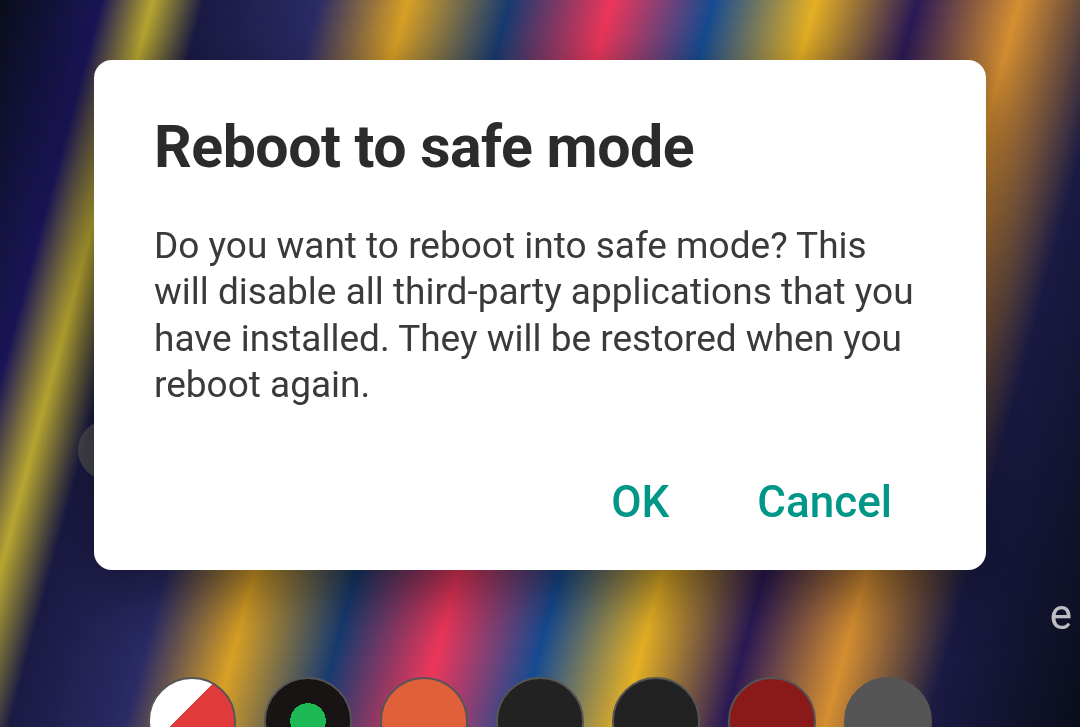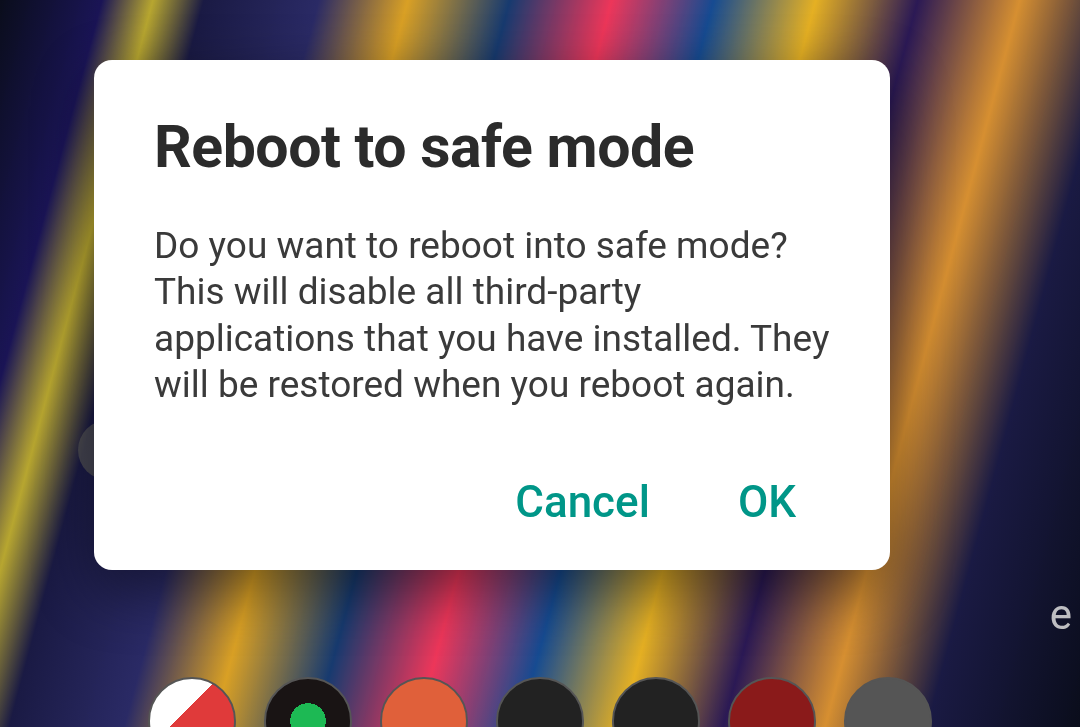--- a/index.html
+++ b/index.html
@@ -76,21 +76,21 @@
       width: 60px;
       height: 60px;
       border-radius: 50%;
       background: #555;
       opacity: 0.7;
     }
     .dialog {
       position: absolute;
       left: 94px;
       top: 60px;
-      width: 796px;
+      width: 892px;
       background: #ffffff;
       border-radius: 18px;
       box-shadow: 0 20px 60px rgba(0,0,0,0.45);
       padding: 52px 60px 34px 60px;
     }
     .dialog-title {
       font-size: 59px;
       font-weight: 700;
       color: #2b2b2b;
       letter-spacing: -0.5px;
@@ -136,16 +136,16 @@
   <div class="dock-icon dark"></div>
   <div class="dock-icon dark"></div>
   <div class="dock-icon bbc"></div>
   <div class="dock-icon grey"></div>
 </div>
 
 <div class="dialog">
   <h1 class="dialog-title">Reboot to safe mode</h1>
   <p class="dialog-message">Do you want to reboot into safe mode? This will disable all third-party applications that you have installed. They will be restored when you reboot again.</p>
   <div class="dialog-actions">
+    <button class="dialog-button">OK</button>
     <button class="dialog-button">Cancel</button>
-    <button class="dialog-button">OK</button>
   </div>
 </div>
 
 </body></html>

